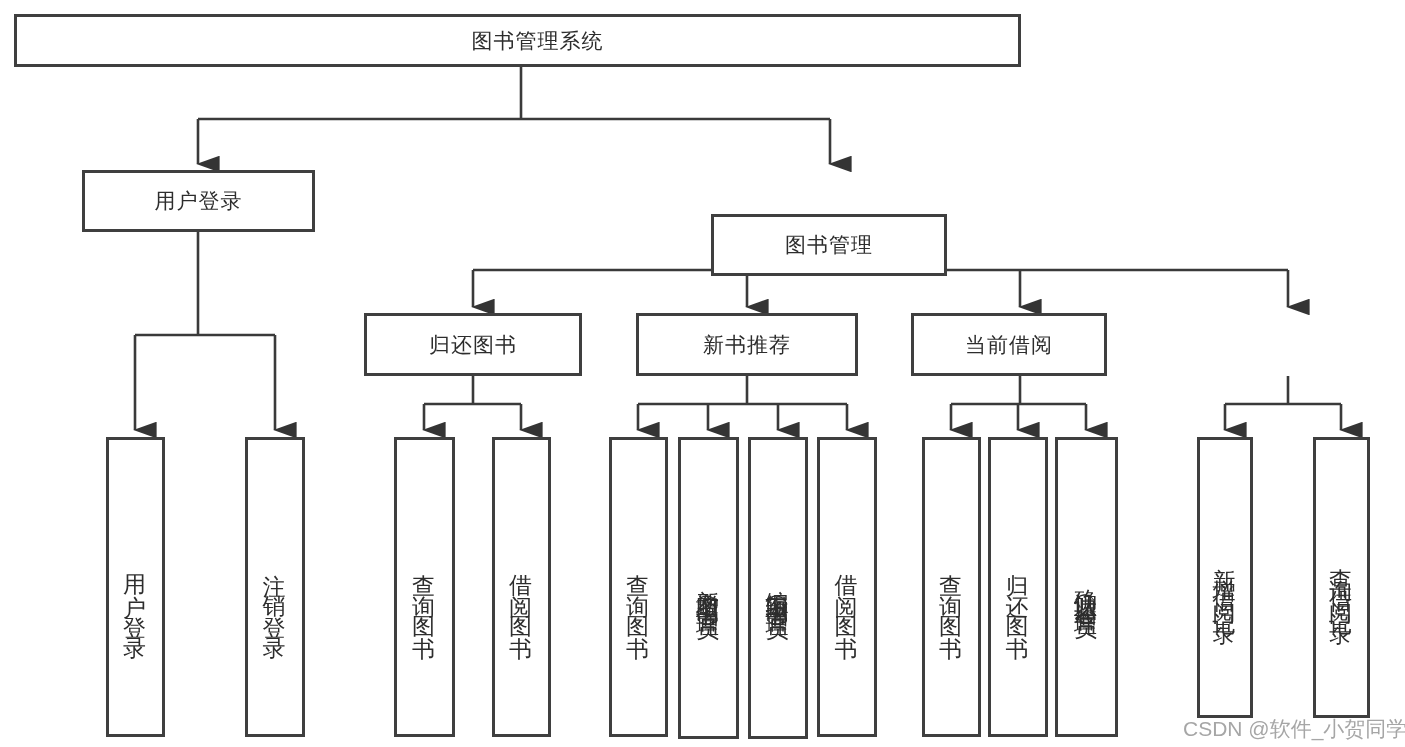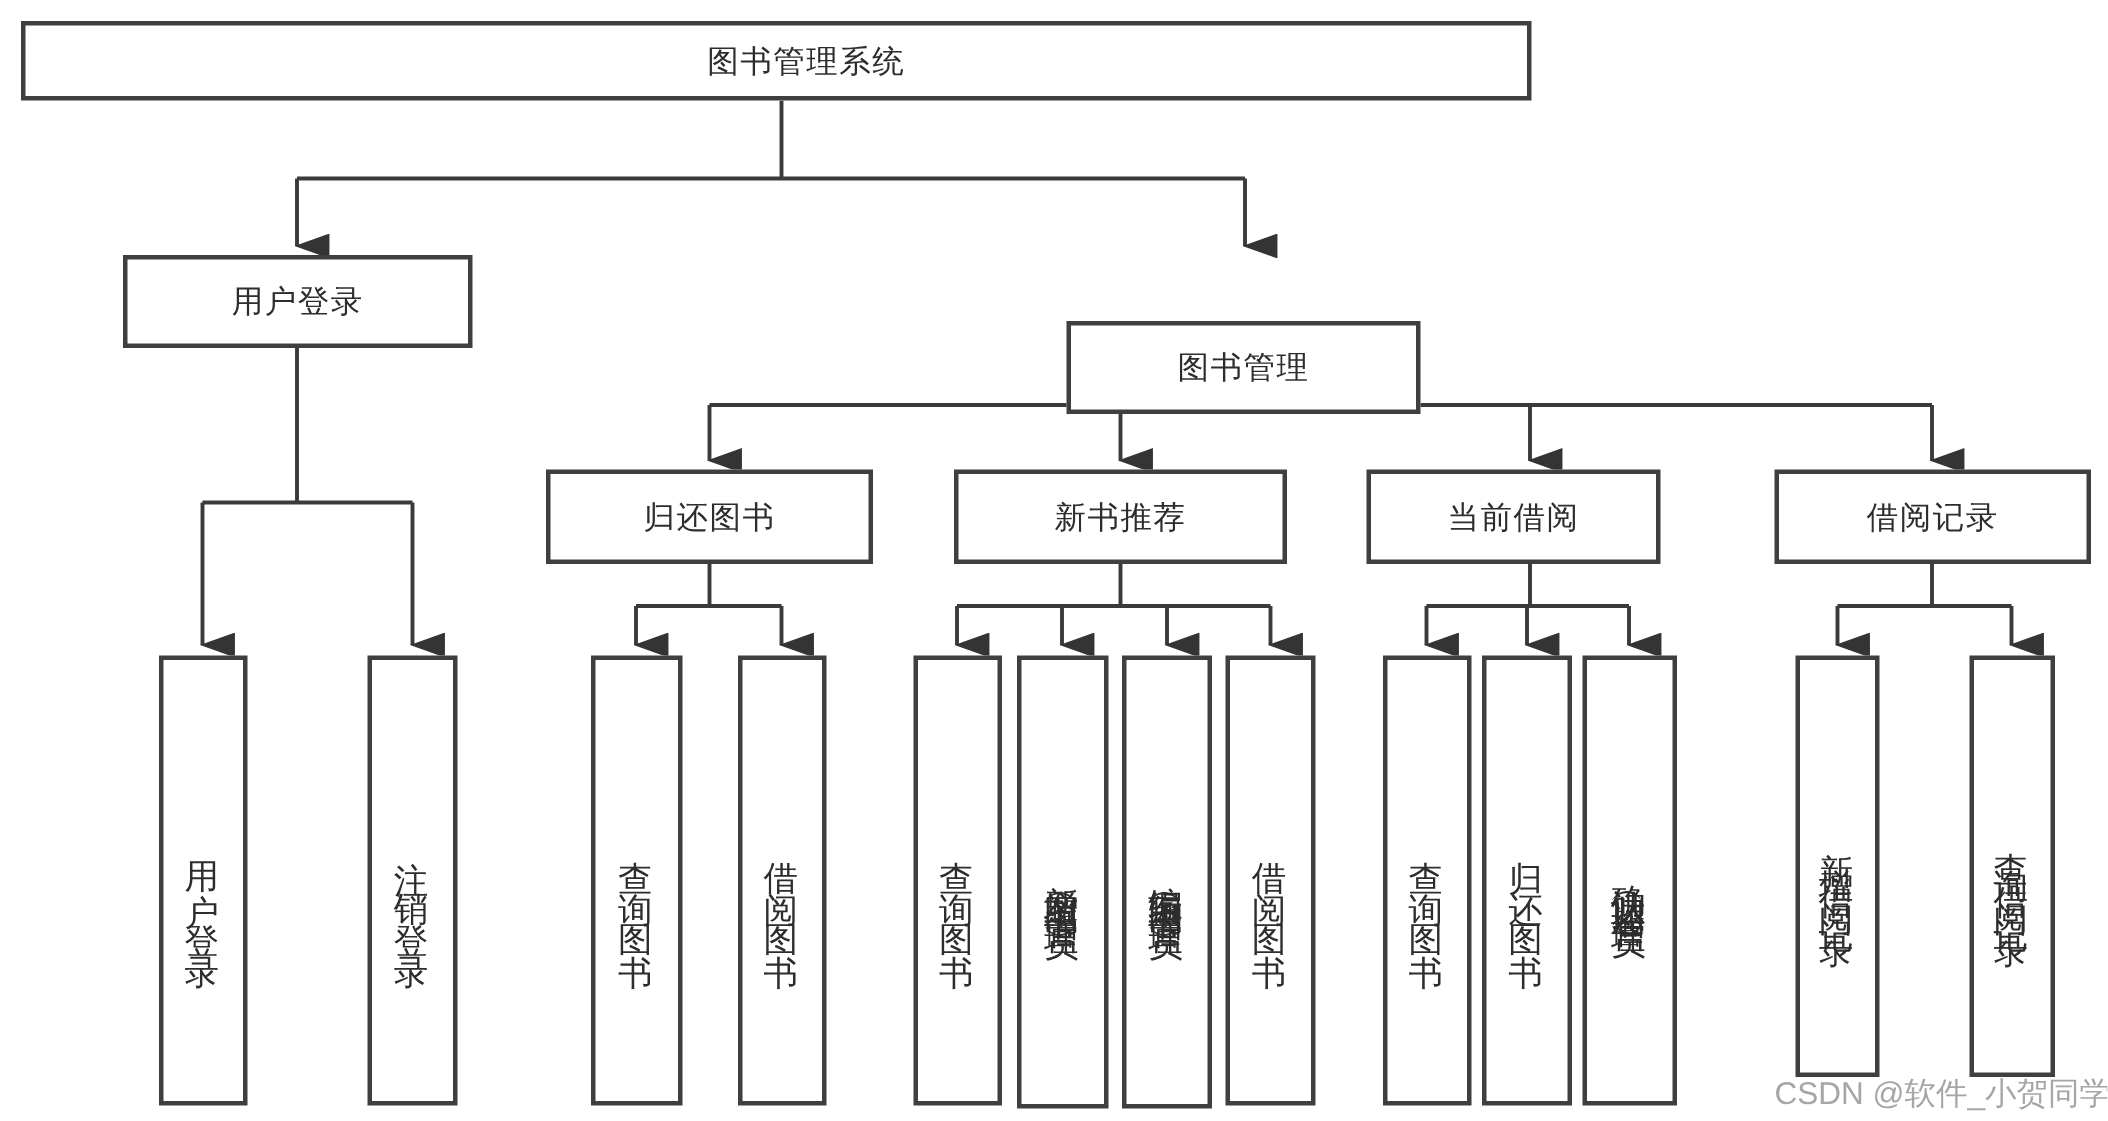--- a/index.html
+++ b/index.html
@@ -98,21 +98,20 @@
   </svg>
 
   <div class="box h" style="left:14px;top:14px;width:1007px;height:53px;padding-left:40px;">图书管理系统</div>
 
   <div class="box h" style="left:82px;top:170px;width:233px;height:62px;">用户登录</div>
   <div class="box h" style="left:711px;top:170px;width:236px;height:62px;margin-top:44px;">图书管理</div>
 
   <div class="box h" style="left:364px;top:313px;width:218px;height:63px;">归还图书</div>
   <div class="box h" style="left:636px;top:313px;width:222px;height:63px;">新书推荐</div>
   <div class="box h" style="left:911px;top:313px;width:196px;height:63px;">当前借阅</div>
-  <div class="box h" style="left:1183px;top:313px;width:211px;height:63px;">借阅记录</div>
 
   <div class="box v sp4" style="left:106px;top:437px;width:59px;height:300px;">用户登录</div>
   <div class="box v sp4" style="left:245px;top:437px;width:60px;height:300px;">注销登录</div>
 
   <div class="box v sp4" style="left:394px;top:437px;width:61px;height:300px;">查询图书</div>
   <div class="box v sp4" style="left:492px;top:437px;width:59px;height:300px;">借阅图书</div>
 
   <div class="box v sp4" style="left:609px;top:437px;width:59px;height:300px;">查询图书</div>
   <div class="box v sp9" style="left:678px;top:437px;width:61px;height:302px;">新增图书（管理员）</div>
   <div class="box v sp9" style="left:748px;top:437px;width:60px;height:302px;">编辑图书（管理员）</div>

